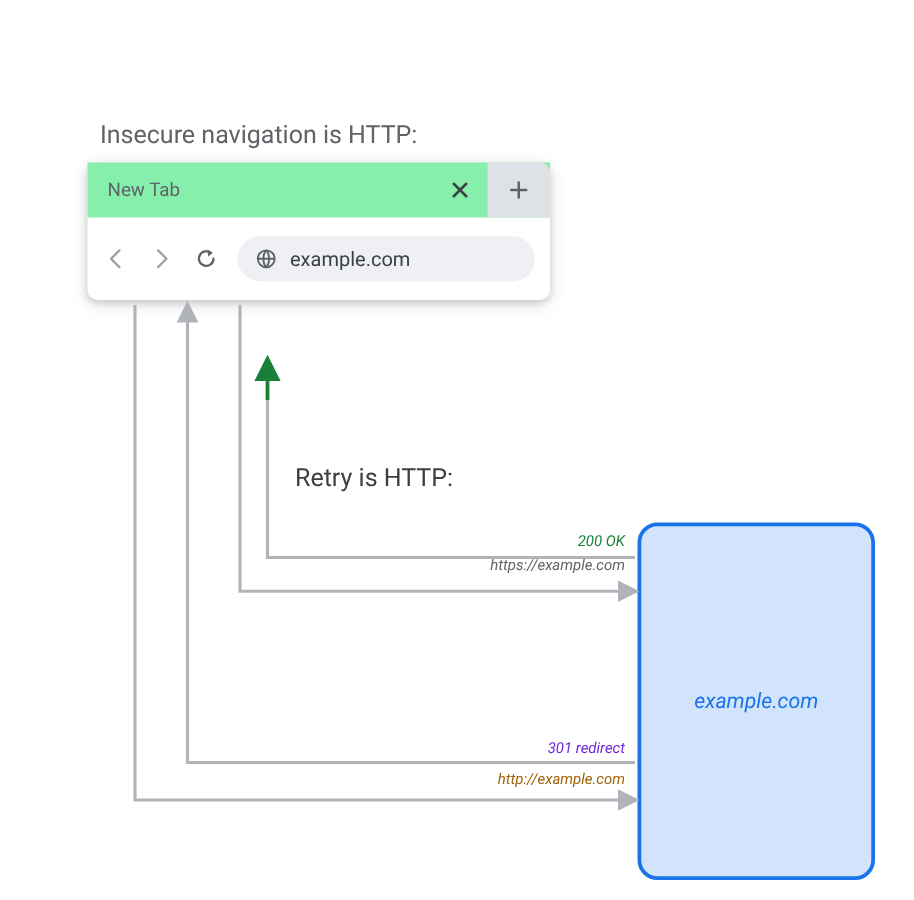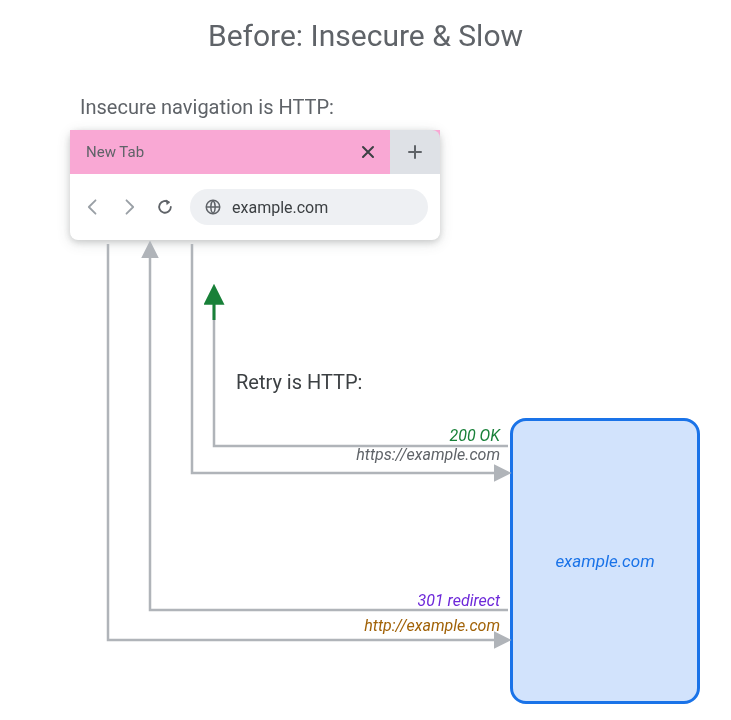--- a/index.html
+++ b/index.html
@@ -46,21 +46,21 @@
     left: 70px;
     top: 130px;
     width: 370px;
     height: 110px;
     border-radius: 8px;
     background: #fff;
     box-shadow: 0 2px 6px rgba(60,64,67,0.2), 0 3px 14px rgba(60,64,67,0.15);
   }
   .tabbar {
     height: 44px;
-    background: #f9a8d4;
+    background: #86efac;
     display: flex;
     align-items: stretch;
     border-bottom: 0;
   }
   .tab {
     flex: 1;
     display: flex;
     align-items: center;
     padding-left: 16px;
     font-size: 15px;
@@ -140,21 +140,21 @@
     justify-content: center;
   }
   .server-label {
     font-size: 17px;
     font-style: italic;
     color: #1a73e8;
   }
   
   .flow-label {
     position: absolute;
-    font-size: 16px;
+    font-size: 12px;
     font-style: italic;
     text-align: right;
   }
   .ok-label    { left: 300px; top: 426px; width: 200px; color: #188038; }
   .https-label { left: 300px; top: 445px; width: 200px; color: #5f6368; }
   .redir-label { left: 300px; top: 591px; width: 200px; color: #6d28d9; }
   .http-label  { left: 300px; top: 616px; width: 200px; color: #a16207; }
   svg.wires {
     position: absolute;
     left: 0;
@@ -162,21 +162,20 @@
     width: 731px;
     height: 720px;
     pointer-events: none;
   }
 </style>
 </head>
 <body>
 
 <div class="stage">
 
-  <div class="title">Before: Insecure &amp; Slow</div>
   <div class="subtitle">Insecure navigation is HTTP:</div>
 
   <div class="browser">
     <div class="tabbar">
       <div class="tab">
         <span>New Tab</span>
         <span class="close-x">
           <svg width="14" height="14" viewBox="0 0 14 14">
               <path d="M2 2 L12 12 M12 2 L2 12" stroke="#3c4043" stroke-width="2" stroke-linecap="round" fill="none"></path>
             </svg>

